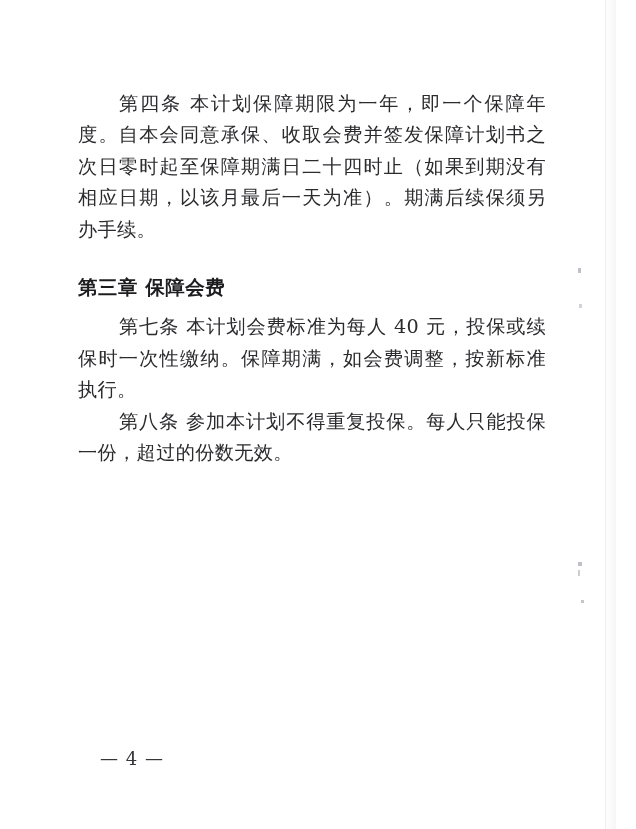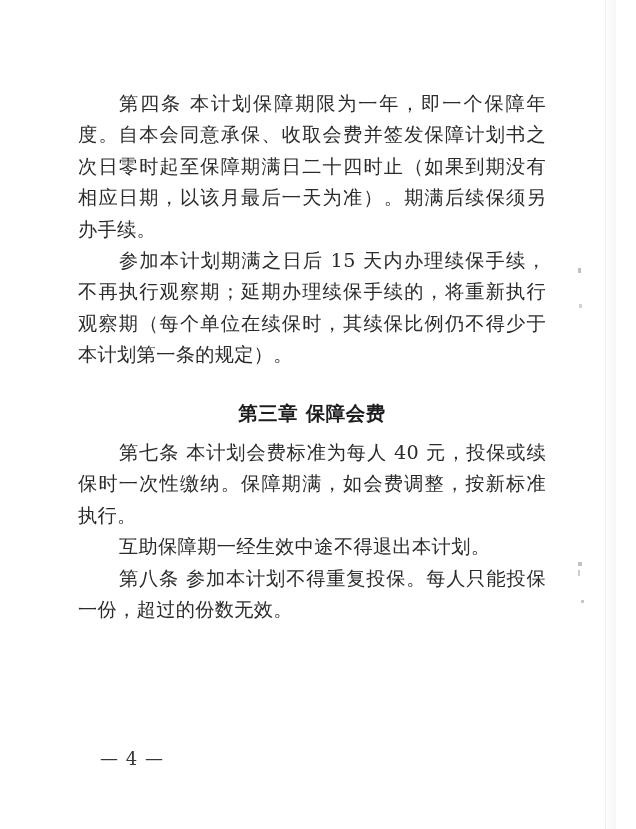--- a/index.html
+++ b/index.html
@@ -64,21 +64,21 @@
   }
 
   
   .chapter-heading {
     margin: 0;
     padding-top: 27px;
     padding-bottom: 8px;
     font-size: 19.4px;
     line-height: 31.4px;
     font-weight: bold;
-    text-align: center;
+    text-align: left;
     text-indent: 0;
     color: #1d1d20;
     letter-spacing: 0.6px;
     font-family: "DejaVu Sans", "Liberation Sans", sans-serif;
   }
 
   #page-number {
     position: absolute;
     left: 100px;
     top: 748px;
@@ -108,28 +108,26 @@
 <div id="page">
 
   <div id="page-edge-shadow"></div>
   <div id="page-edge-line"></div>
 
   <div id="body-column">
 
     <p class="para">第四条  本计划保障期限为一年，即一个保障年度。自本会同意承保、收取会费并签发保障计划书之次日零时起至保障期满日二十四时止（如果到期没有相应日期，以该月最后一天为准）。期满后续保须另办手续。</p>
 
 
-    <p class="para">参加本计划期满之日后 15 天内办理续保手续，不再执行观察期；延期办理续保手续的，将重新执行观察期（每个单位在续保时，其续保比例仍不得少于本计划第一条的规定）。</p>
 
 
     <h2 class="chapter-heading">第三章  保障会费</h2>
 
     <p class="para">第七条  本计划会费标准为每人 40 元，投保或续保时一次性缴纳。保障期满，如会费调整，按新标准执行。</p>
 
-    <p class="para">互助保障期一经生效中途不得退出本计划。</p>
 
     <p class="para">第八条  参加本计划不得重复投保。每人只能投保一份，超过的份数无效。</p>
 
   </div>
 
   <div id="page-number">— 4 —</div>
 
   <div class="speckle s1"></div>
   <div class="speckle s2"></div>
   <div class="speckle s3"></div>

